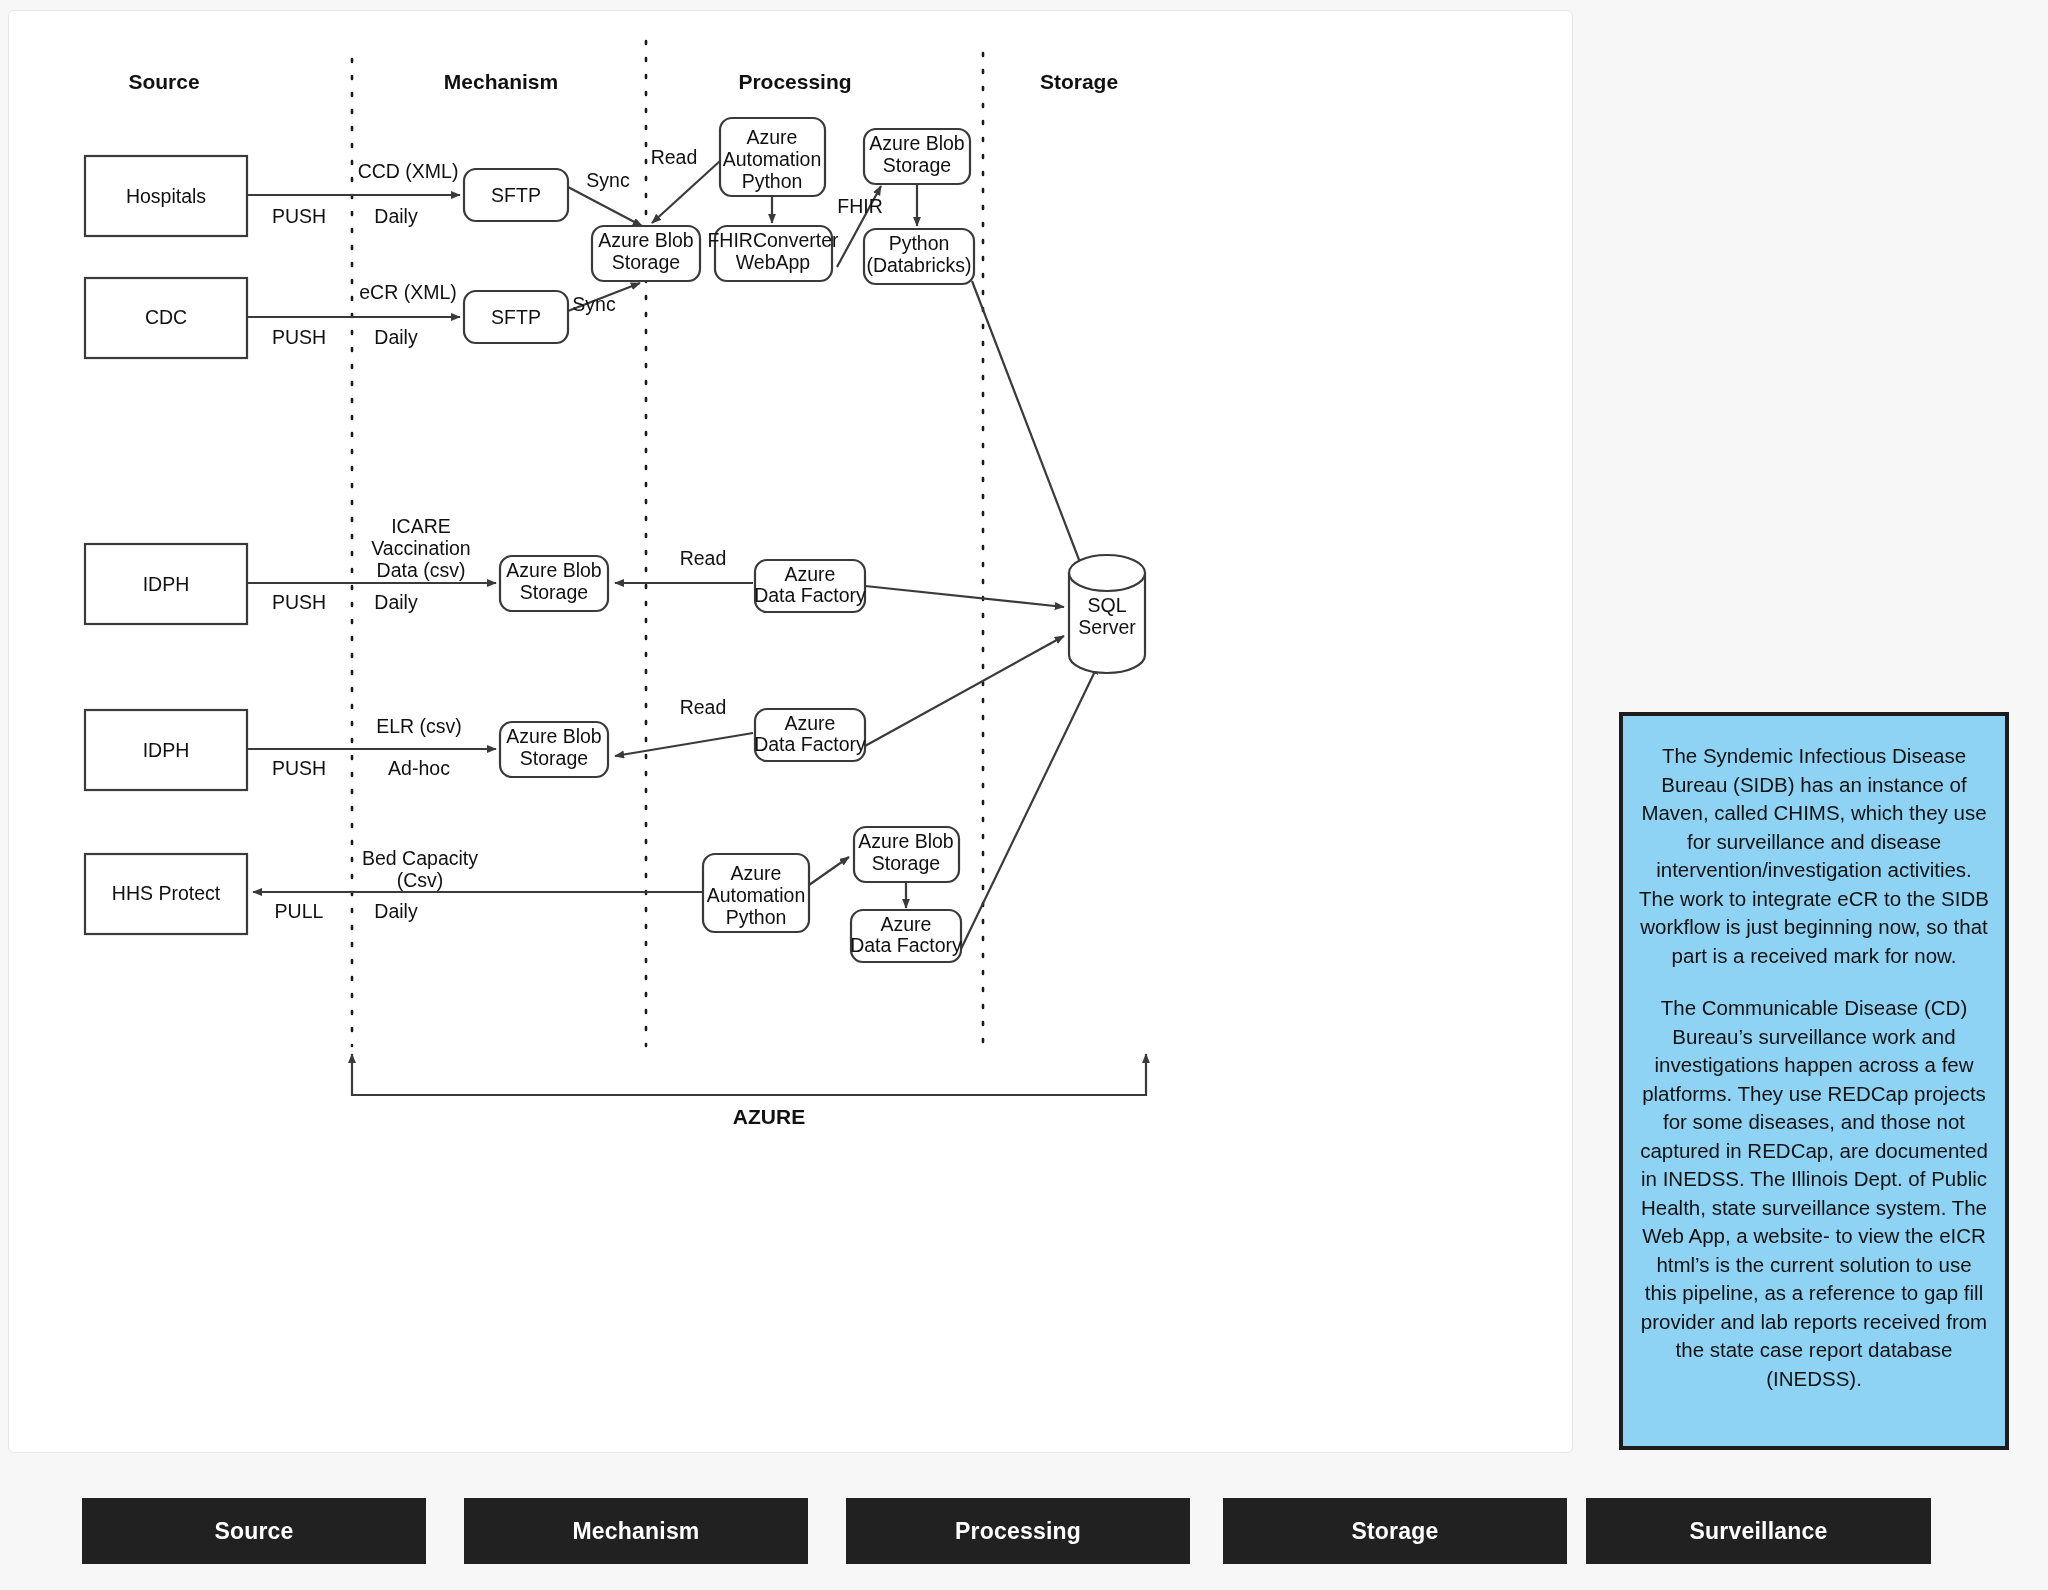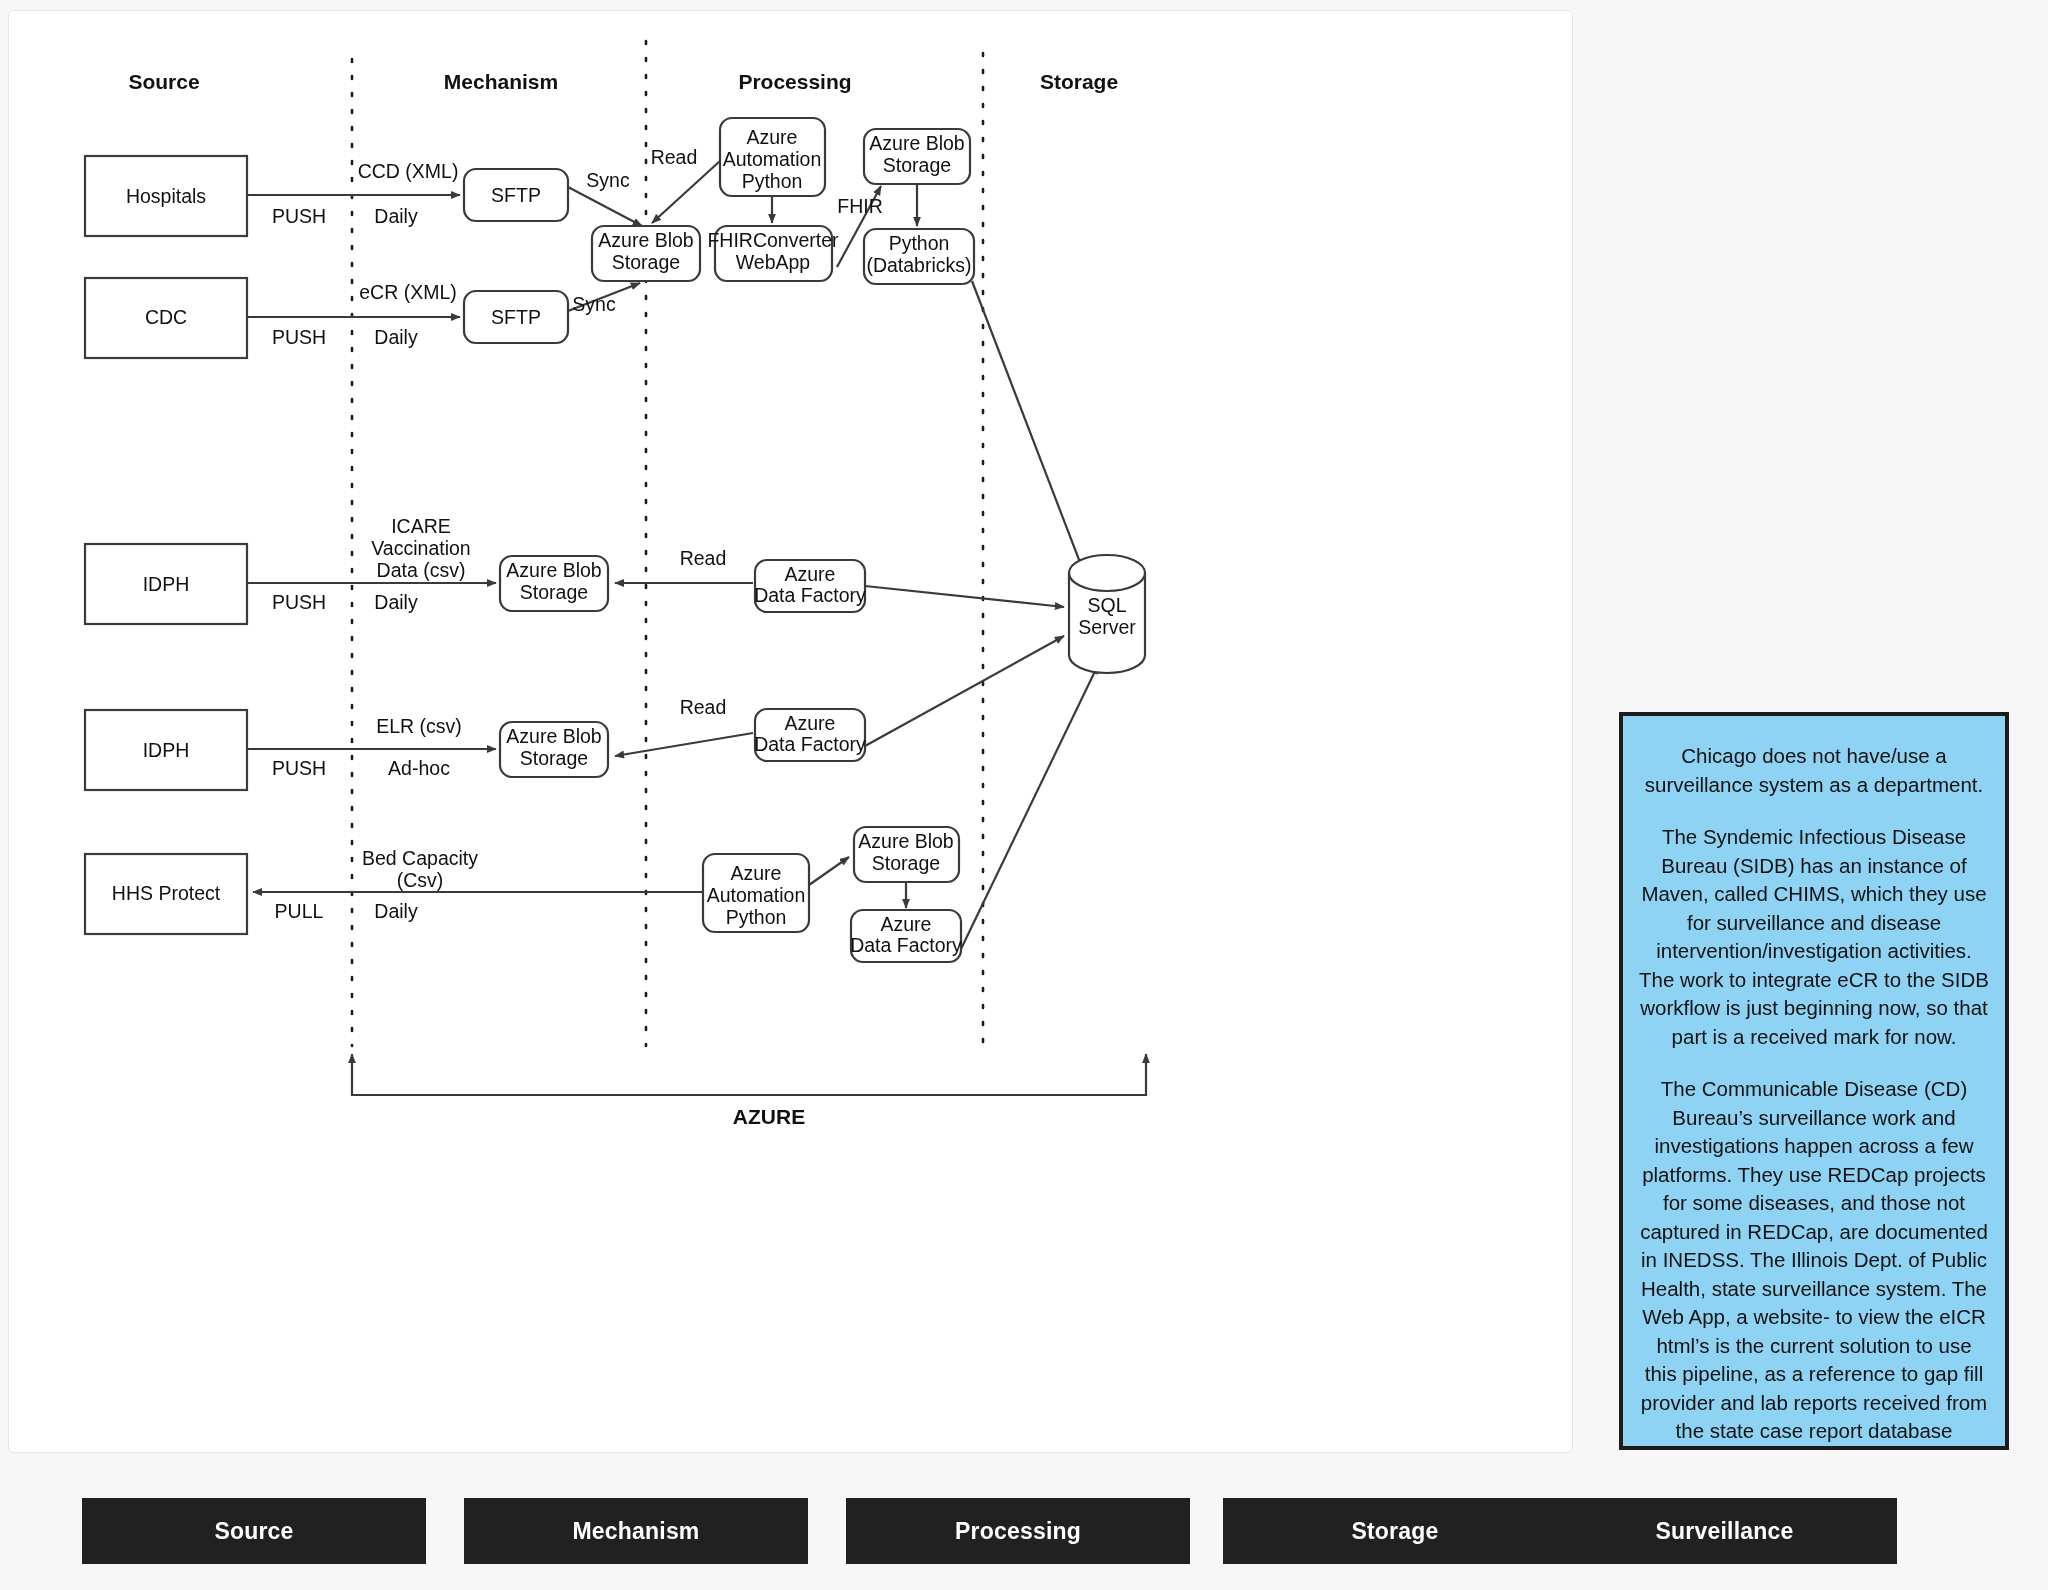--- a/index.html
+++ b/index.html
@@ -60,21 +60,21 @@
     align-items: center;
     justify-content: center;
     letter-spacing: 0.2px;
     cursor: pointer;
     user-select: none;
   }
   .nav-1 { left: 82px;   width: 344px; }
   .nav-2 { left: 464px;  width: 344px; }
   .nav-3 { left: 846px;  width: 344px; }
   .nav-4 { left: 1223px; width: 344px; }
-  .nav-5 { left: 1552px; width: 345px; }
+  .nav-5 { left: 1586px; width: 345px; }
 
   
   svg text { font-family: "Liberation Sans", sans-serif; fill: #111; }
   .lane-title { font-size: 21px; font-weight: bold; text-anchor: middle; }
   .node-label { font-size: 19.5px; text-anchor: middle; }
   .edge-label { font-size: 19.5px; text-anchor: middle; }
   .azure-label { font-size: 21px; font-weight: bold; text-anchor: middle; }
   .box-rect { fill: #ffffff; stroke: #3a3a3a; stroke-width: 2.2; }
   .box-round { fill: #ffffff; stroke: #3a3a3a; stroke-width: 2.2; rx: 12; ry: 12; }
   .lane-divider { stroke: #1a1a1a; stroke-width: 2.6; stroke-dasharray: 3 14; stroke-linecap: round; }
@@ -245,21 +245,20 @@
       <g>
         <path class="edge" d="M343,1058 L343,1043" marker-end="url(#arw)"></path>
         <path class="edge" d="M1137,1058 L1137,1043" marker-end="url(#arw)"></path>
         <path class="edge" d="M343,1058 L343,1084 L1137,1084 L1137,1058"></path>
       </g>
       <text class="azure-label" x="760" y="1113">AZURE</text>
     </svg>
   </div>
 
   <div class="surveillance-panel">
-    <p>Chicago does not have/use a surveillance system as a department.</p>
     <p>The Syndemic Infectious Disease Bureau (SIDB) has an instance of Maven, called CHIMS, which they use for surveillance and disease intervention/investigation activities. The work to integrate eCR to the SIDB workflow is just beginning now, so that part is a received mark for now.</p>
     <p>The Communicable Disease (CD) Bureau’s surveillance work and investigations happen across a few platforms. They use REDCap projects for some diseases, and those not captured in REDCap, are documented in INEDSS. The Illinois Dept. of Public Health, state surveillance system. The Web App, a website- to view the eICR html’s is the current solution to use this pipeline, as a reference to gap fill provider and lab reports received from the state case report database (INEDSS).</p>
   </div>
 
   <div class="navbar">
     <div class="nav-btn nav-1">Source</div>
     <div class="nav-btn nav-2">Mechanism</div>
     <div class="nav-btn nav-3">Processing</div>
     <div class="nav-btn nav-4">Storage</div>
     <div class="nav-btn nav-5">Surveillance</div>

